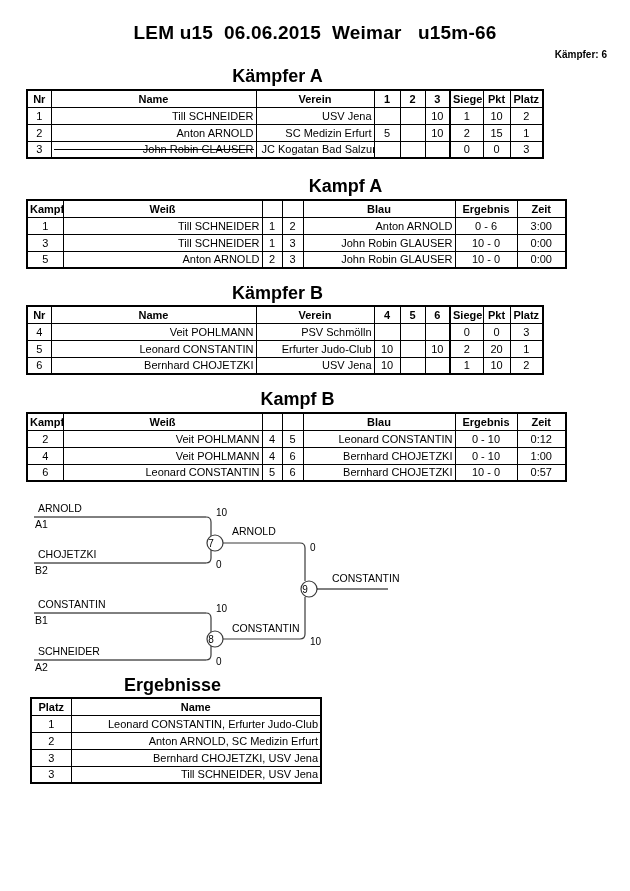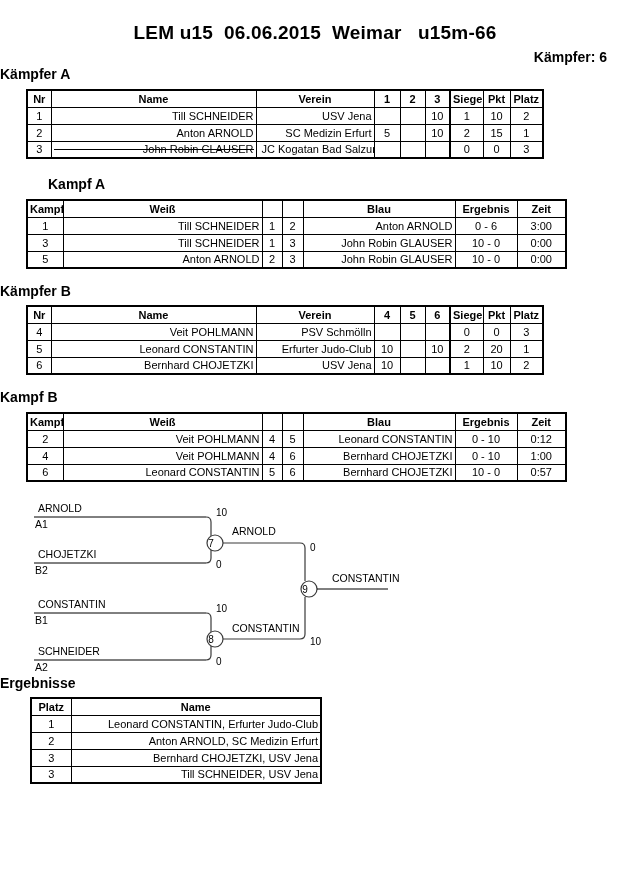--- a/index.html
+++ b/index.html
@@ -25,30 +25,30 @@
     text-align: center;
     font-size: 19px;
     font-weight: bold;
     letter-spacing: 0.2px;
     white-space: pre;
   }
   .fighter-count {
     position: absolute;
     top: 49px;
     right: 23px;
-    font-size: 14px;
+    font-size: 10px;
     font-weight: bold;
   }
 
   
   .caption {
     position: absolute;
-    font-size: 14px;
+    font-size: 18px;
     font-weight: bold;
-    text-align: left;
+    text-align: center;
   }
 
   
   table {
     border-collapse: collapse;
     position: absolute;
     table-layout: fixed;
     font-size: 11px;
     background: #fff;
   }

